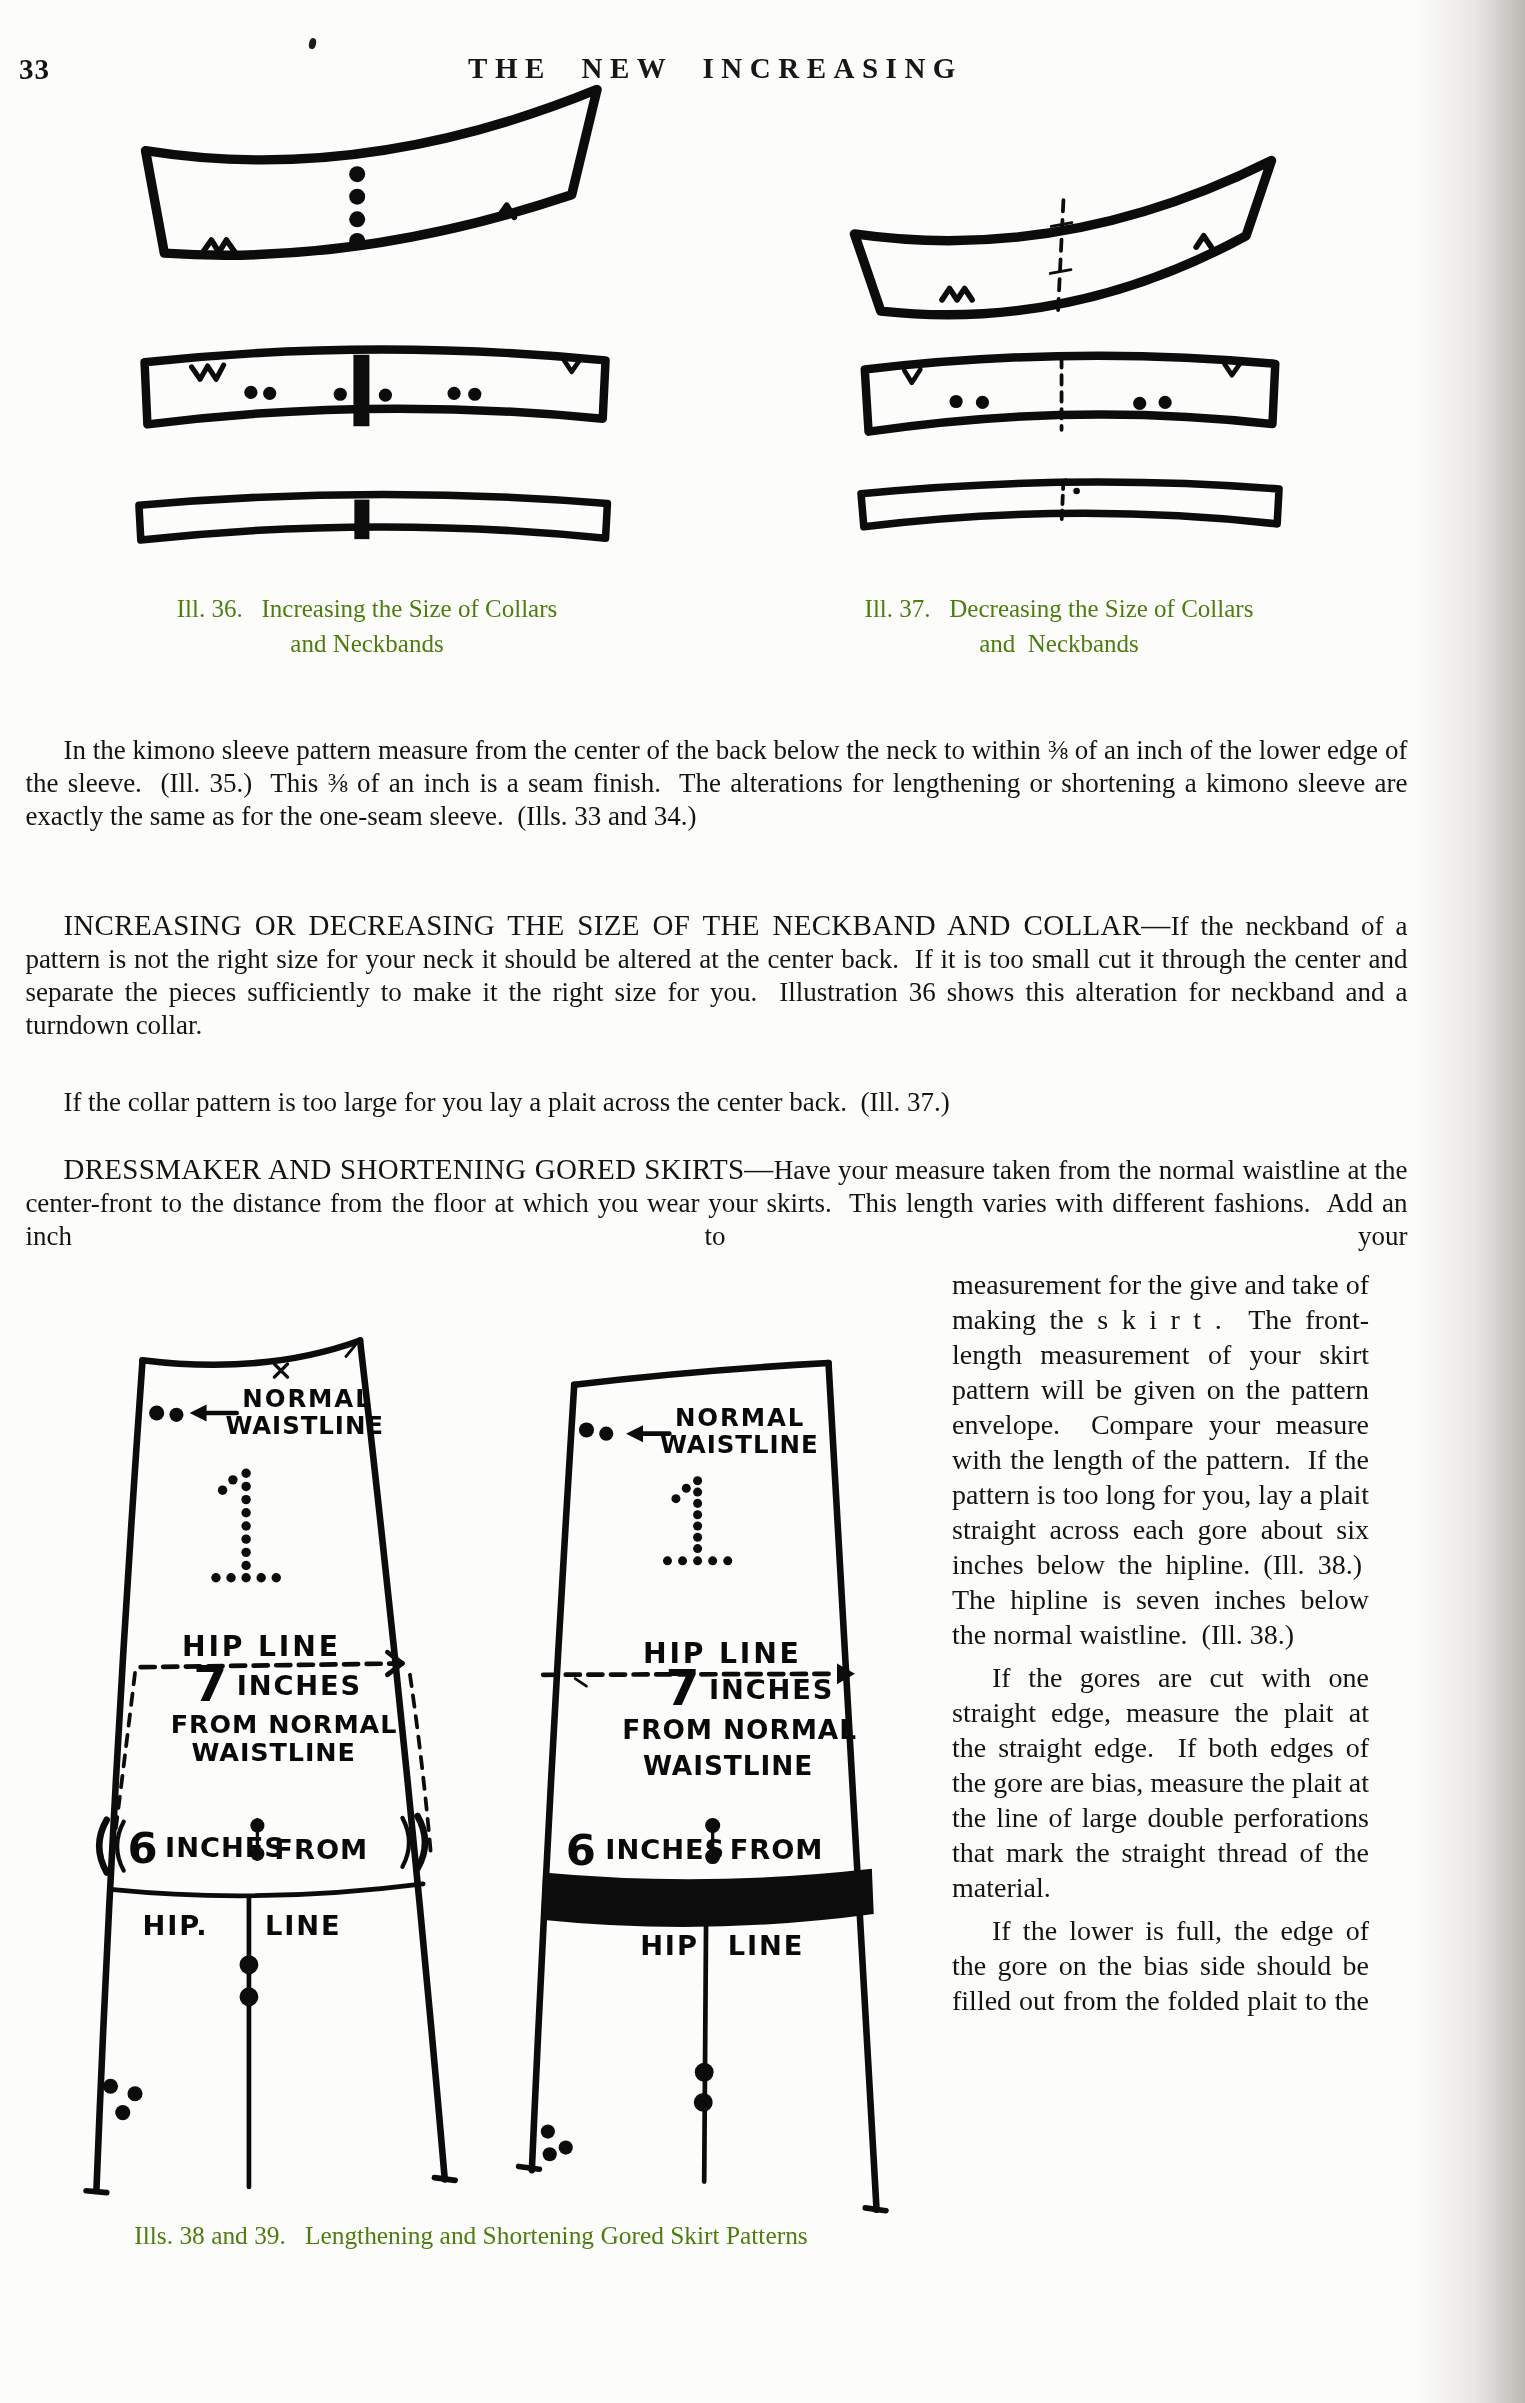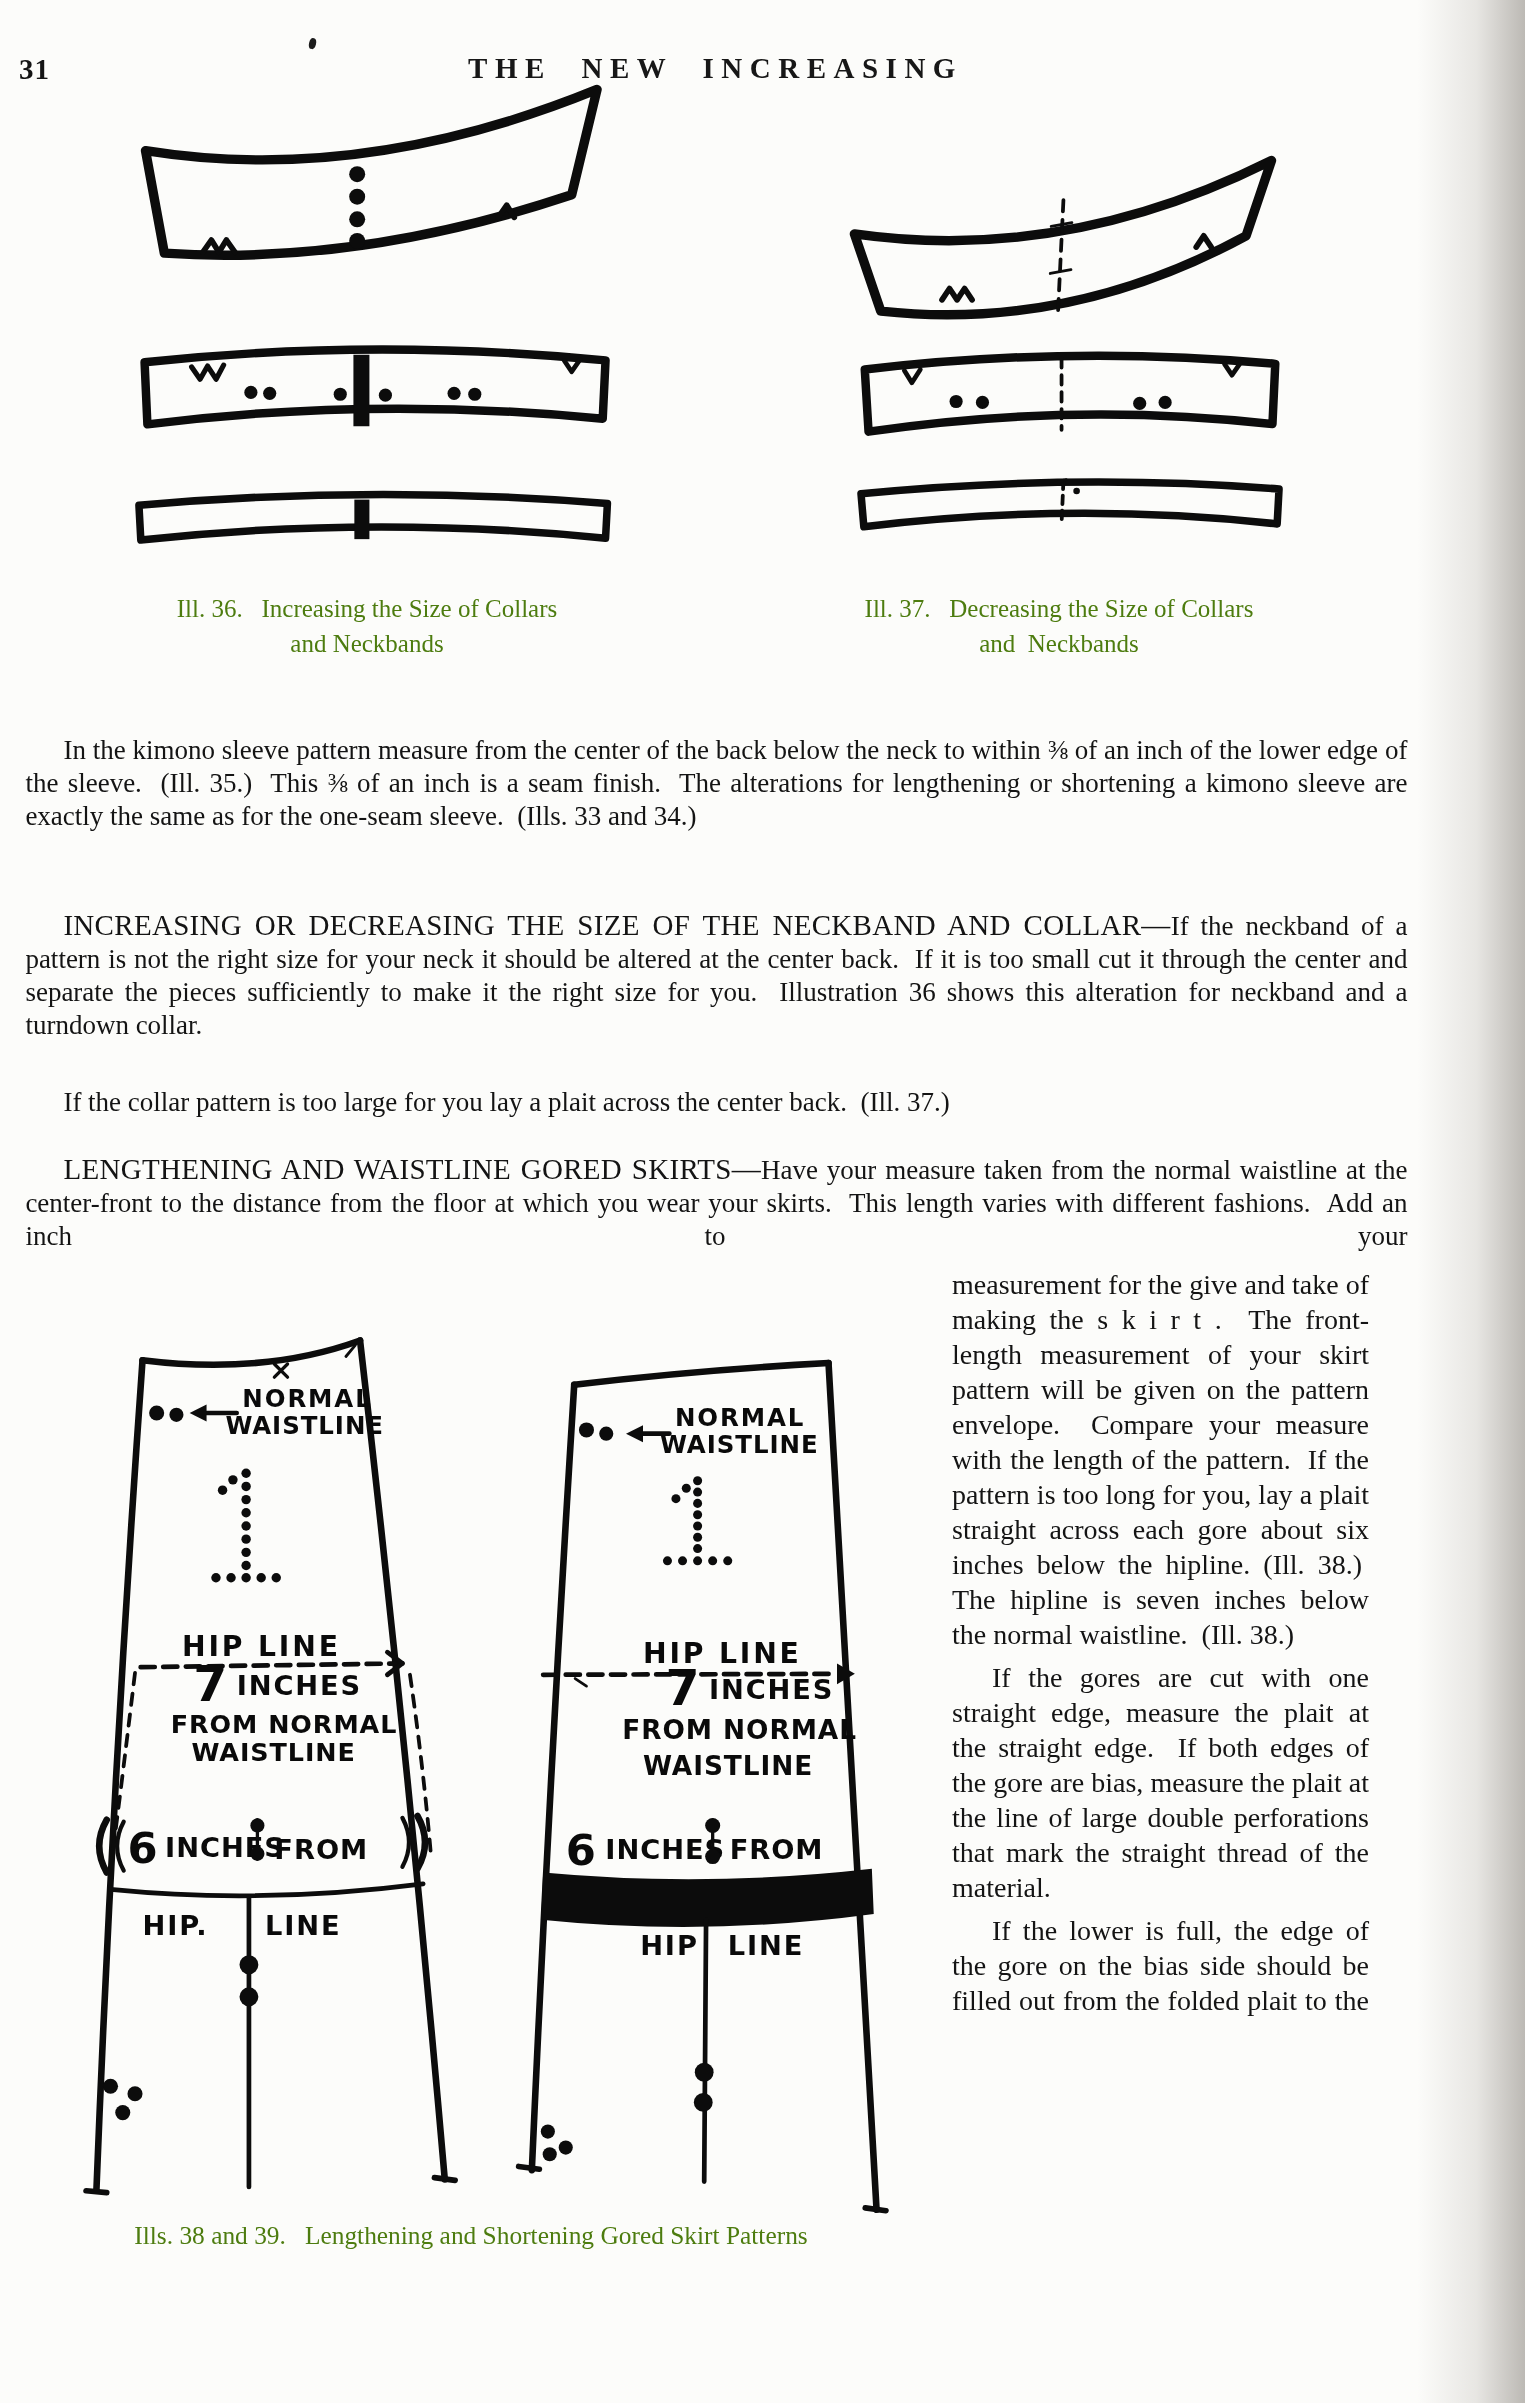--- a/index.html
+++ b/index.html
@@ -32,21 +32,21 @@
   .shape{fill:#fcfcfa;stroke:#0c0c0c;stroke-linejoin:round;stroke-linecap:round;}
   .lbl{font-family:"DejaVu Sans","Liberation Sans",sans-serif;font-weight:bold;fill:#0a0a0a;}
   .edge-shade{position:absolute;right:0;top:0;bottom:0;width:108px;
      background:linear-gradient(90deg, rgba(158,152,144,0) 0%, rgba(158,152,144,0.22) 55%, rgba(118,112,104,0.48) 100%);}
 </style>
 </head>
 <body>
 
 <div class="page">
 
-  <span class="pageno">31</span>
+  <span class="pageno">33</span>
   <span class="title">THE NEW INCREASING</span>
   <span class="speck"></span>
 
   <svg style="left:122px;top:80px" width="508" height="494" viewBox="0 0 540 525">
     <path class="shape" stroke-width="10" d="M 25,75 Q 255,112 505,10 L 478,122 Q 250,198 45,184 Z"></path>
     <g class="inkfill">
       <circle cx="250" cy="100" r="8.5"></circle>
         <circle cx="250" cy="124" r="8.5"></circle>
       <circle cx="250" cy="148" r="8.5"></circle>
         <circle cx="250" cy="171" r="8.5"></circle>
@@ -97,21 +97,21 @@
     <div>and Neckbands</div>
   </div>
   <div class="caption cap37">
     <div>Ill. 37.&nbsp;&nbsp; Decreasing the Size of Collars</div>
     <div>and&nbsp; Neckbands</div>
   </div>
 
   <p class="body-par p1">In the kimono sleeve pattern measure from the center of the back below the neck to within ⅜ of an inch of the lower edge of the sleeve.&nbsp; (Ill. 35.)&nbsp; This ⅜ of an inch is a seam finish.&nbsp; The alterations for lengthening or shortening a kimono sleeve are exactly the same as for the one-seam sleeve.&nbsp; (Ills. 33 and 34.)</p>
   <p class="body-par p2"><span class="caps">INCREASING OR DECREASING THE SIZE OF THE NECKBAND AND COLLAR—</span><span>If the neckband of a pattern is not the right size for your neck it should be altered at the center back.&nbsp; If it is too small cut it through the center and separate the pieces sufficiently to make it the right size for you.&nbsp; Illustration 36 shows this alteration for neckband and a turndown collar.</span></p>
   <p class="body-par p3">If the collar pattern is too large for you lay a plait across the center back.&nbsp; (Ill. 37.)</p>
-  <p class="body-par p4"><span class="caps">LENGTHENING AND WAISTLINE GORED SKIRTS—</span><span>Have your measure taken from the normal waistline at the center-front to the distance from the floor at which you wear your skirts.&nbsp; This length varies with different fashions.&nbsp; Add an inch to your</span></p>
+  <p class="body-par p4"><span class="caps">DRESSMAKER AND SHORTENING GORED SKIRTS—</span><span>Have your measure taken from the normal waistline at the center-front to the distance from the floor at which you wear your skirts.&nbsp; This length varies with different fashions.&nbsp; Add an inch to your</span></p>
 
   <svg style="left:52px;top:1332px" width="424" height="871" viewBox="0 0 450 925">
     <path class="ink" stroke-width="7" d="M 96,30 Q 64,480 47,912"></path>
     <path class="ink" stroke-width="7" d="M 96,30 Q 225,46 327,9"></path>
     <path class="ink" stroke-width="7" d="M 327,9 Q 378,450 417,900"></path>
     <path class="ink" stroke-width="3.5" d="M 236,34 L 250,48 M 250,34 L 236,48"></path>
     <path class="ink" stroke-width="3" d="M 312,26 L 322,14"></path>
     <g class="inkfill">
       <circle cx="111" cy="86" r="8"></circle>
         <circle cx="132" cy="88" r="7.5"></circle>

